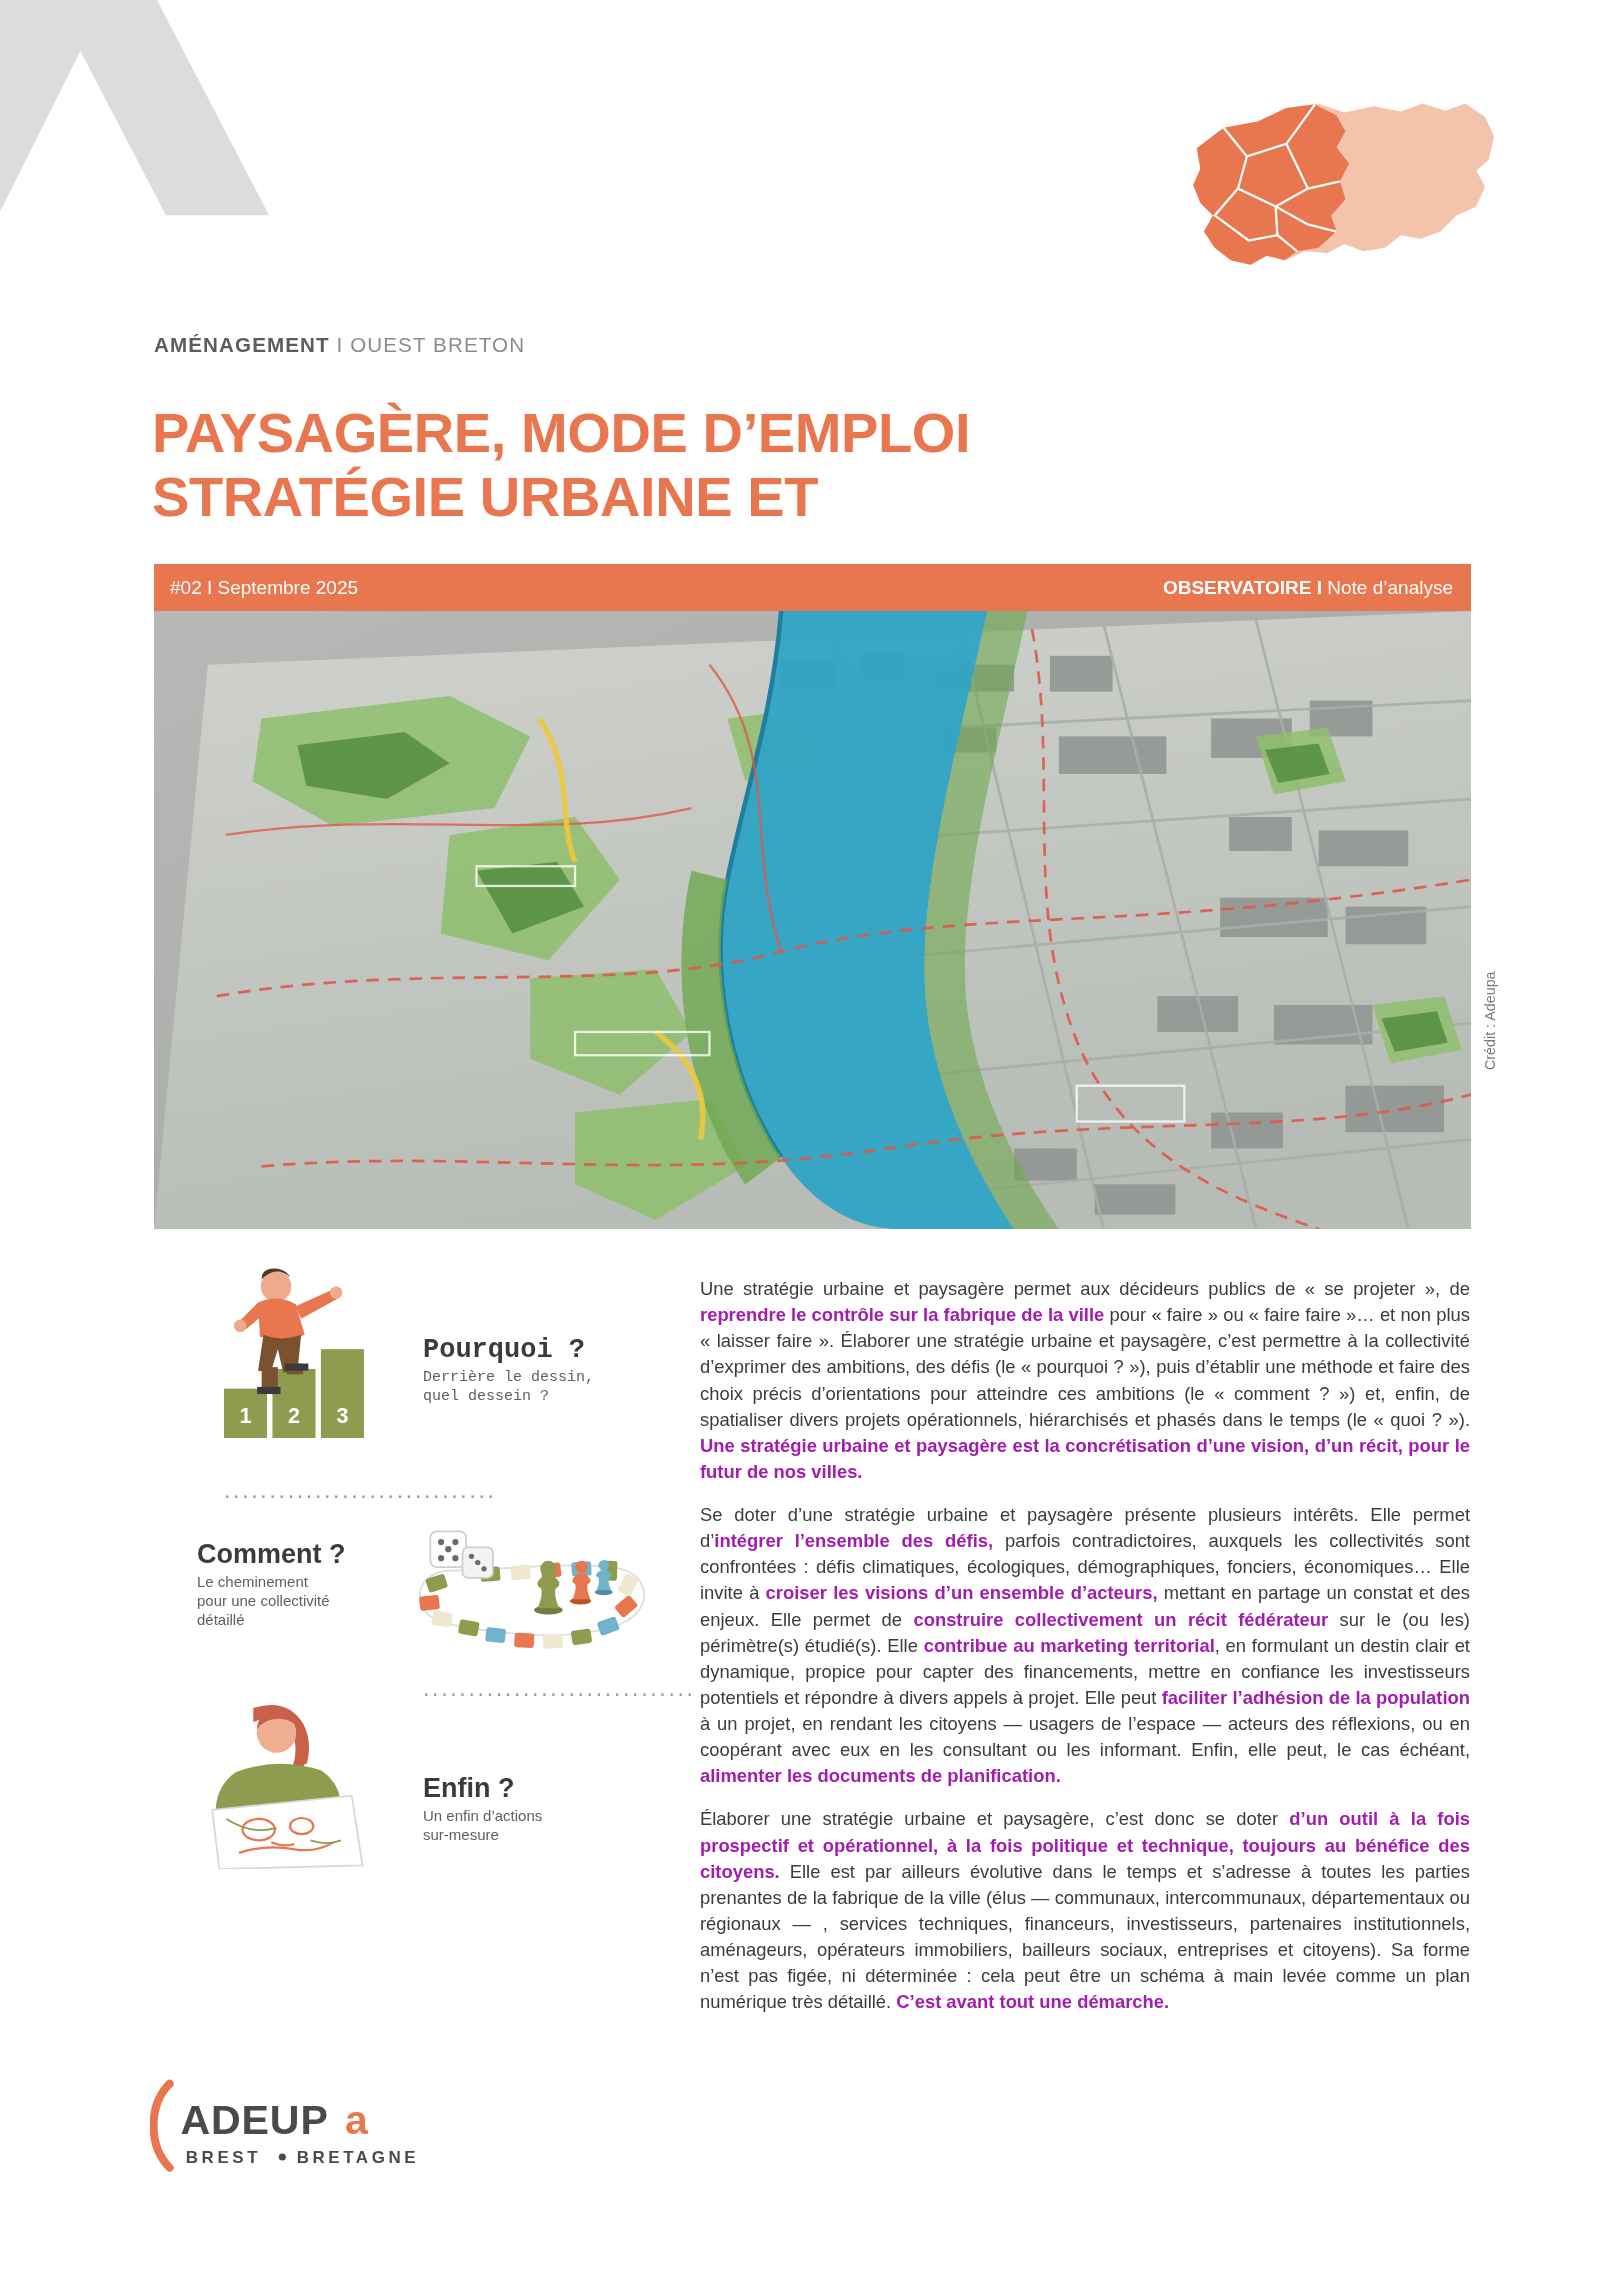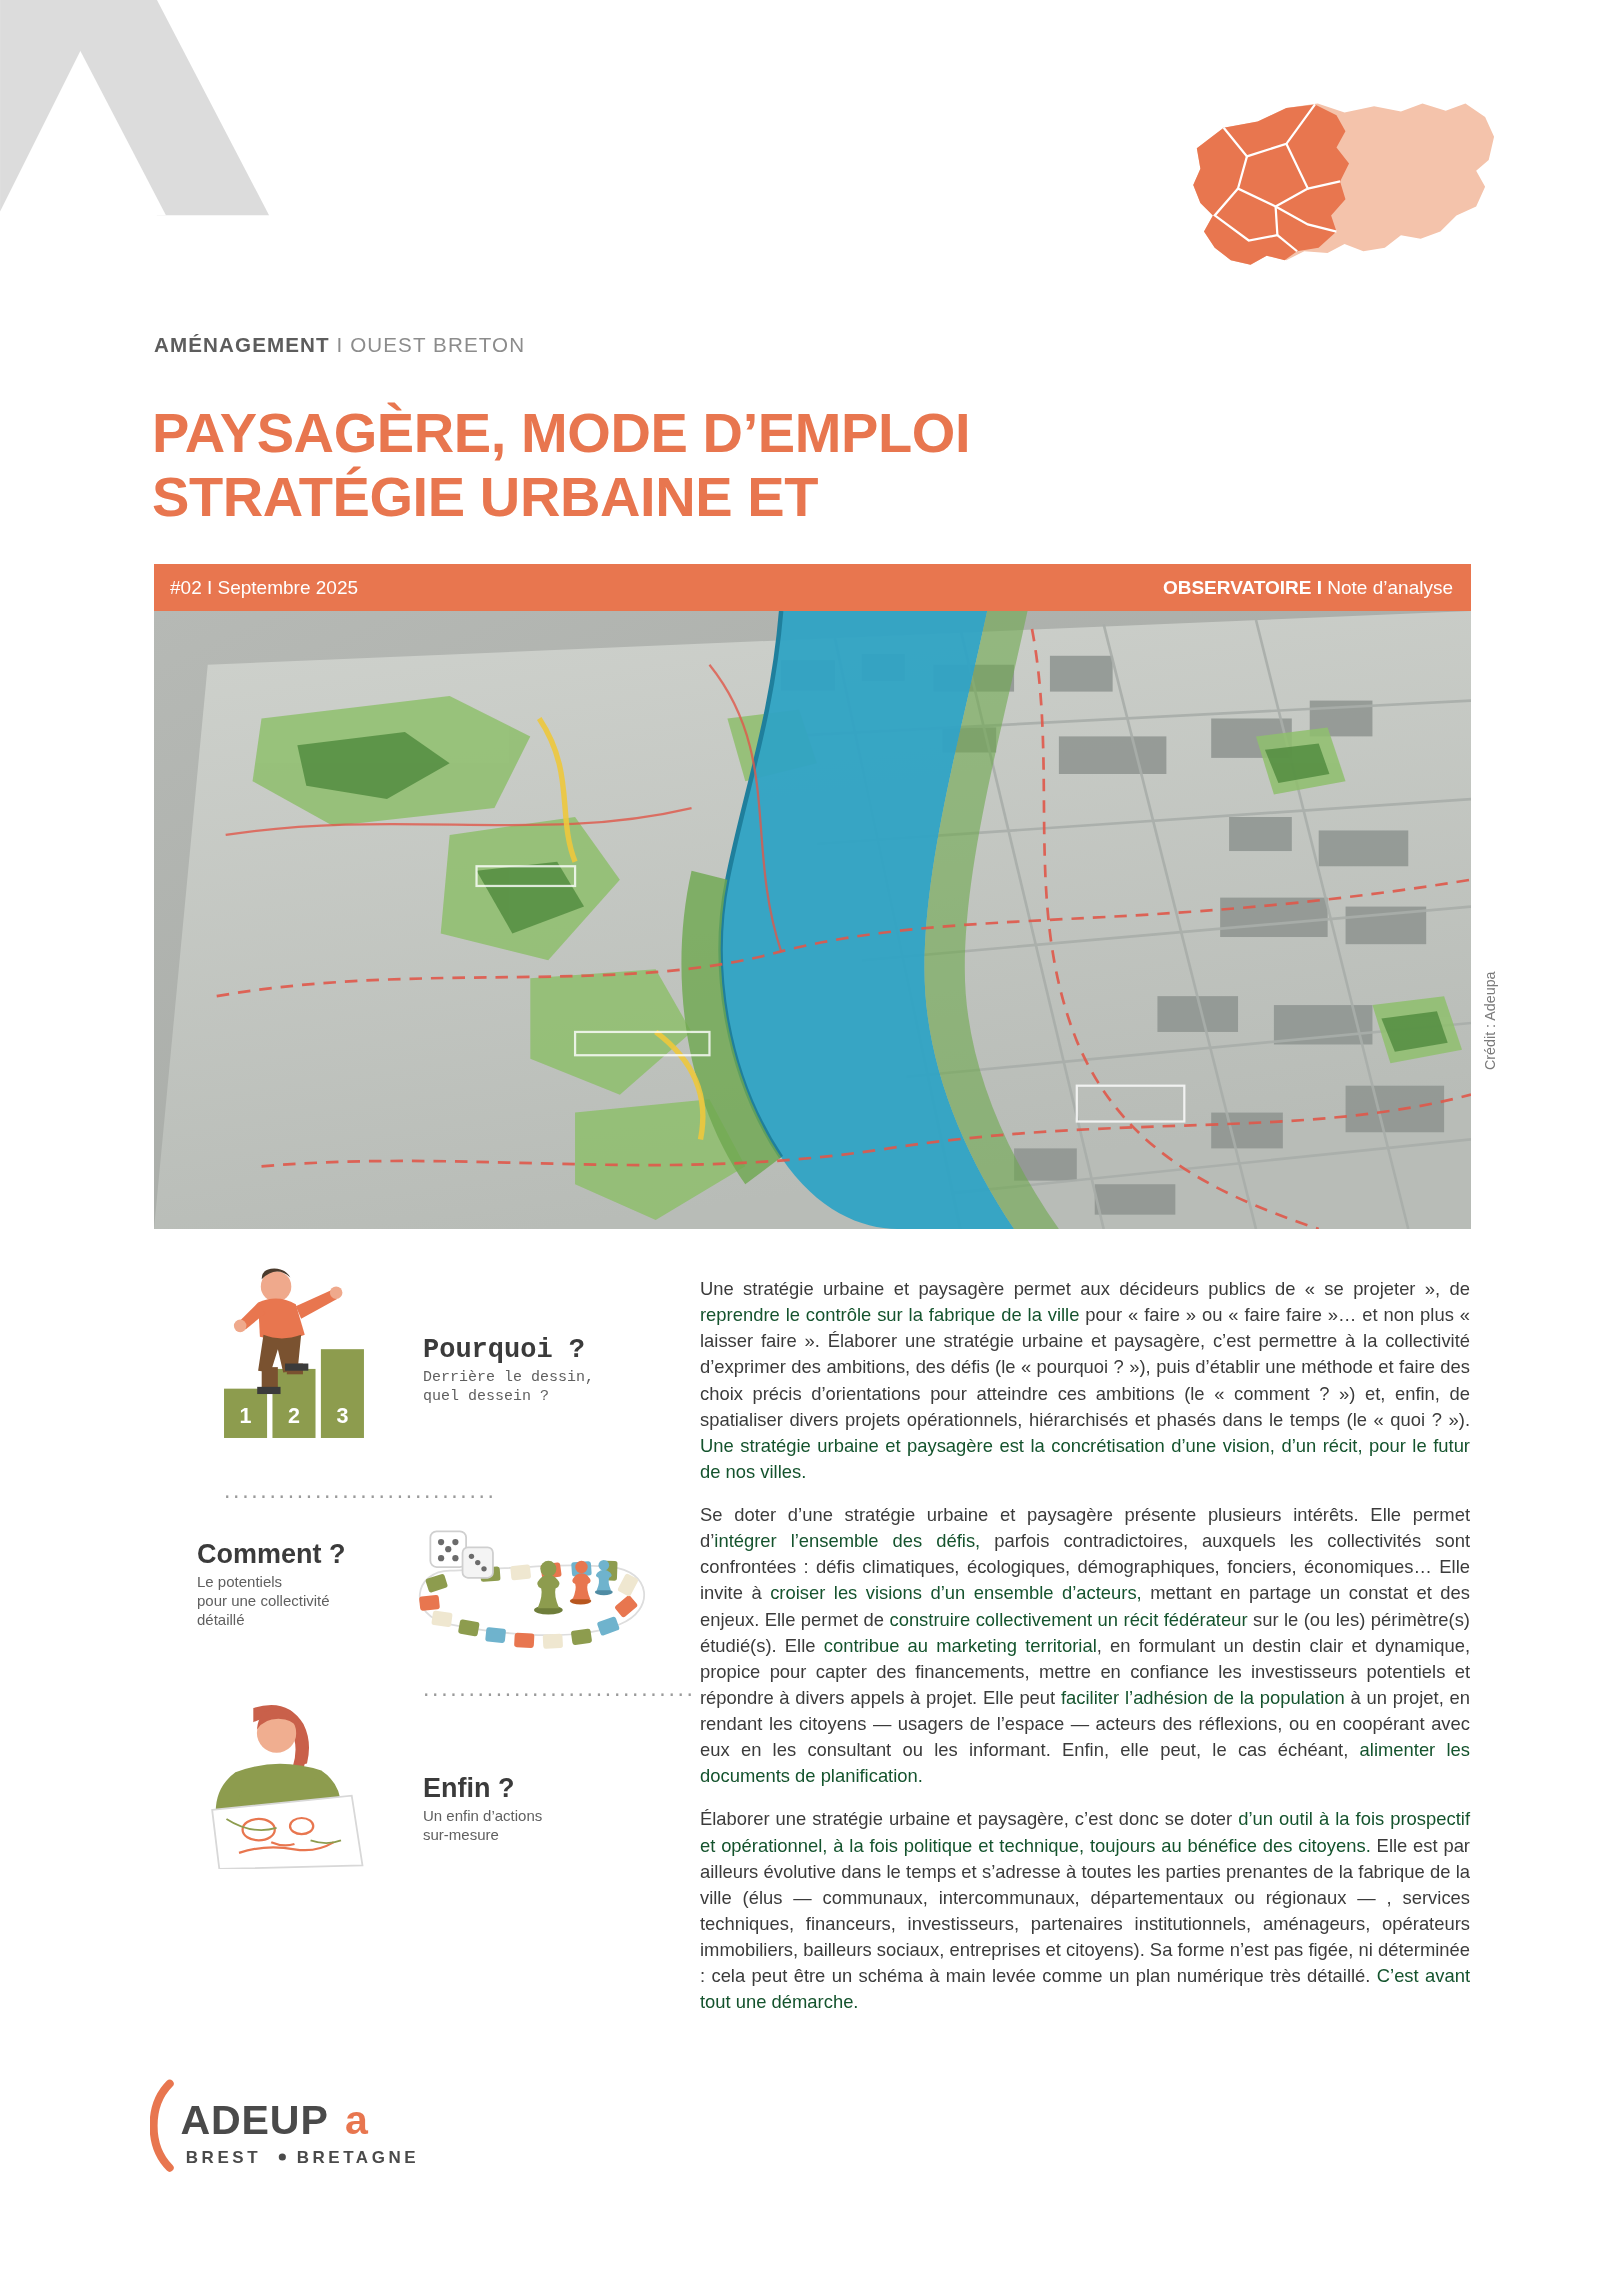--- a/index.html
+++ b/index.html
@@ -132,21 +132,21 @@
   .right-col {
     position: absolute;
     left: 700px; top: 1276px;
     width: 770px;
     font-size: 18.4px;
     line-height: 1.42;
     color: #3b3b3b;
     text-align: justify;
   }
   .right-col p { margin: 0 0 17px 0; }
-  .right-col b { font-weight: 400; color: #14532d; }
+  .right-col b { font-weight: 700; color: #a21caf; }
 </style>
 </head>
 <body>
 
 <div class="chev">
   <svg width="296" height="269" viewBox="0 0 330 300">
     <polygon points="0,0 150,0 0,300 0,300" fill="#ffffff"></polygon>
     <polygon points="55,0 175,0 300,240 175,240" fill="#dcdcdc"></polygon>
     <polygon points="0,0 60,0 185,240 120,240" fill="#ffffff"></polygon>
     <polygon points="0,0 118,0 0,236" fill="#dcdcdc"></polygon>
@@ -329,21 +329,21 @@
       </div>
     </div>
   </div>
 
   <div class="dots" style="margin-left:70px;">..............................</div>
 
   <div class="step" style="height:166px;">
     <div class="label" style="left:43px; top:34px;">
       <div class="big">Comment ?</div>
       <div class="sub">
-        <div>Le potentiels</div>
+        <div>Le cheminement</div>
         <div>pour une collectivité</div>
         <div>détaillé</div>
       </div>
     </div>
     <svg width="269" height="152" viewBox="0 0 300 170" style="position:absolute;left:242px;top:10.7px">
 
       <g>
         <path d="M60,60 C20,60 10,110 60,120 C120,132 200,140 250,120 C290,104 285,60 240,56 C180,50 110,60 60,60 Z" fill="none" stroke="#dddddd" stroke-width="2"></path>
         <g>
           <rect x="34" y="66" width="22" height="16" rx="3" fill="#8d9c4e" transform="rotate(-18 45 74)"></rect>

